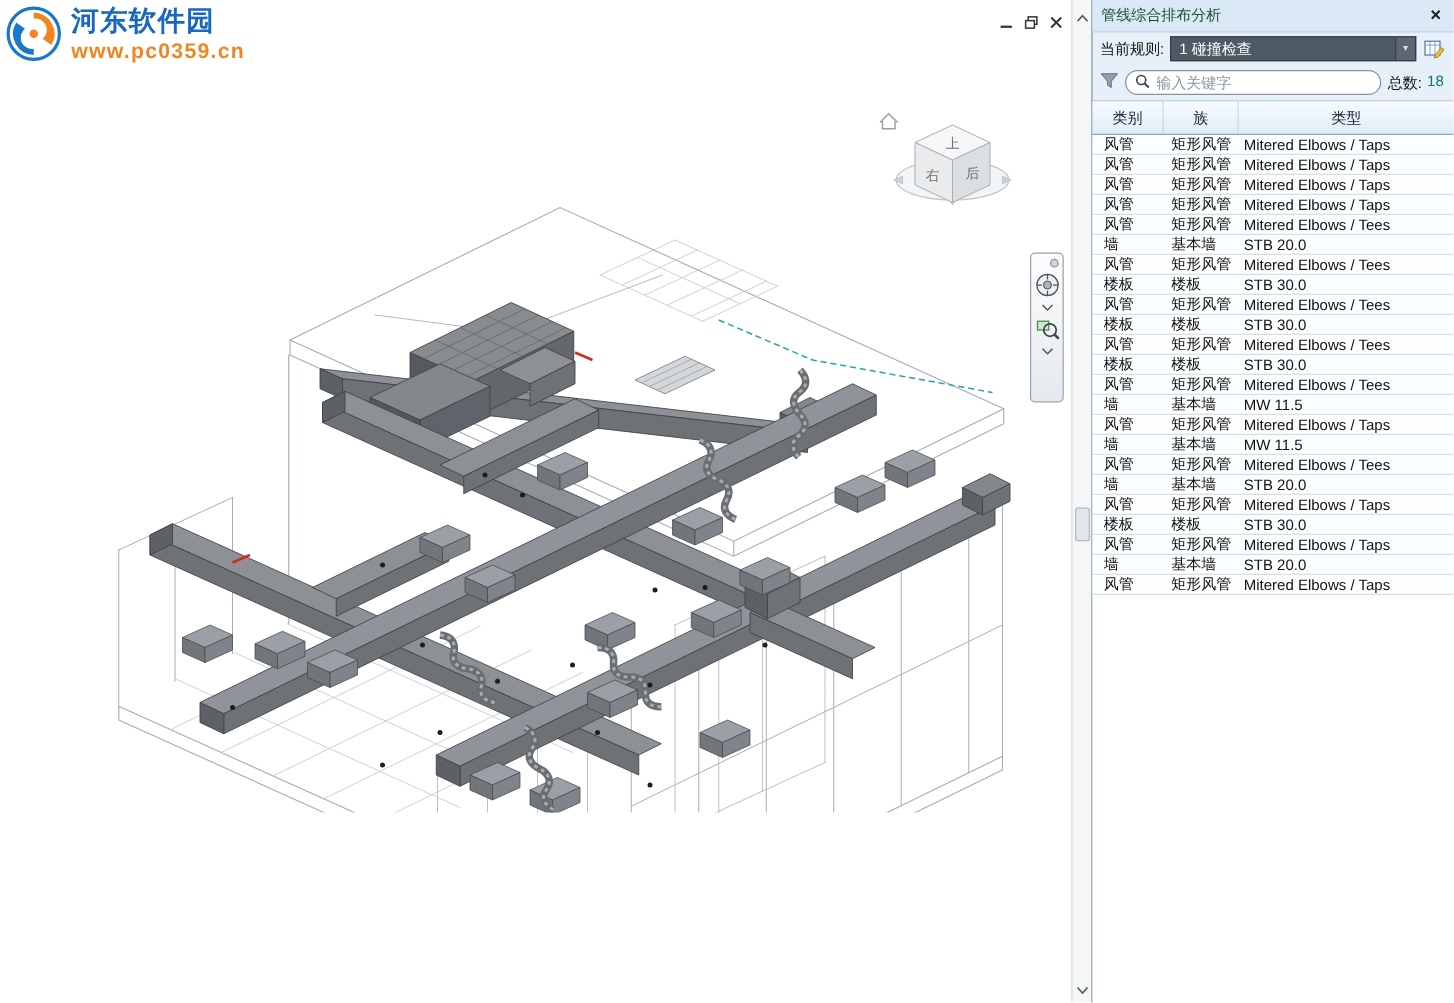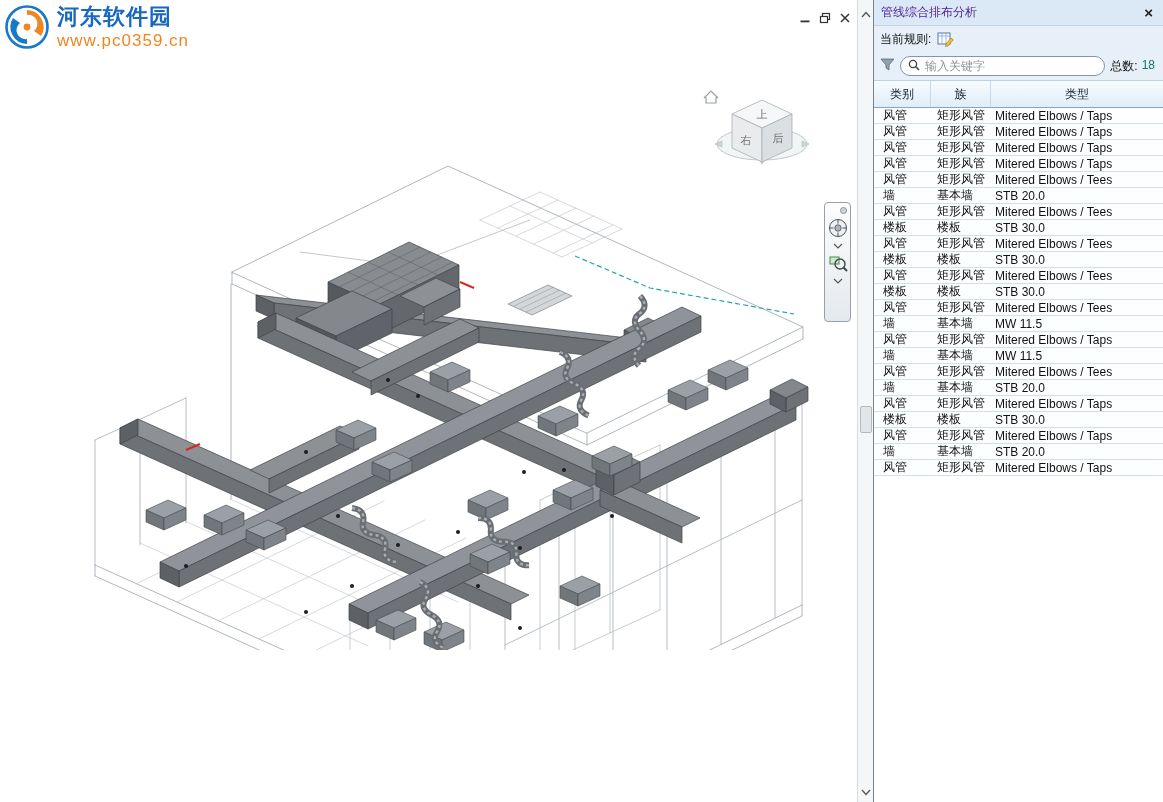--- a/index.html
+++ b/index.html
@@ -8,21 +8,21 @@
   #app{position:relative;width:1163px;height:802px;background:#fff}
 
   
   #viewport{position:absolute;left:0;top:0;width:857px;height:650px;background:#fff;overflow:hidden}
   #model-svg{position:absolute;left:0;top:0}
 
   
   #watermark{position:absolute;left:4px;top:4px;display:flex;gap:7px;align-items:flex-start;z-index:5}
   #wm-text .l1{font-size:22px;font-weight:bold;color:#1668c0;letter-spacing:1px;
      text-shadow:1px 1px 0 #fff,-1px -1px 0 #fff,1px -1px 0 #fff,-1px 1px 0 #fff;line-height:26px}
-  #wm-text .l2{font-size:17px;font-weight:normal;color:#ef8621;letter-spacing:1px;
+  #wm-text .l2{font-size:17px;font-weight:bold;color:#ef8621;letter-spacing:1px;
      text-shadow:1px 1px 0 #fff,-1px -1px 0 #fff;line-height:22px}
 
   
   #win-controls{position:absolute;left:798px;top:11px;display:flex;gap:6px;z-index:6}
   #win-controls .wbtn{width:14px;height:14px;display:flex;align-items:center;justify-content:center;cursor:default}
 
   
   #viewcube{position:absolute;left:700px;top:86px;z-index:4}
 
   
@@ -41,21 +41,21 @@
   #vscroll .arr.up{top:6px}
   #vscroll .arr.down{bottom:2px}
   #vscroll .thumb{position:absolute;left:2px;top:406px;width:12px;height:27px;background:#e2e6e9;
     border:1px solid #b3bac0;border-radius:2px}
 
   
   #panel{position:absolute;left:873px;top:0;width:290px;height:802px;background:#e7f0f9;
     border-left:1px solid #76828c;font-size:12px;color:#111}
   #panel-title{height:26px;display:flex;align-items:center;padding:0 7px;background:#dbe8f5;
     border-bottom:1px solid #c2d4e6}
-  #panel-title .t{flex:1;font-size:12px;color:#4c1d95}
+  #panel-title .t{flex:1;font-size:12px;color:#14532d}
   #panel-title .x{font-size:15px;font-weight:bold;color:#222;line-height:14px;padding:0 3px;cursor:default}
 
   #rule-row{height:26px;display:flex;align-items:center;padding:0 6px;gap:5px}
   #rule-row .lbl{white-space:nowrap}
   #rule-combo{flex:1;height:20px;background:#4e5a64;border:1px solid #333c44;color:#fff;
     display:flex;align-items:center;min-width:0}
   #rule-combo .val{flex:1;padding:0 6px;white-space:nowrap;overflow:hidden}
   #rule-combo .arrbox{width:16px;height:100%;background:#5c6772;border-left:1px solid #39424a;
     display:flex;align-items:center;justify-content:center;font-size:7px;color:#d6dce1}
   #rule-edit{width:19px;height:18px;display:flex;align-items:center;justify-content:center}
@@ -326,20 +326,24 @@
 
   <div id="panel">
 
     <div id="panel-title">
       <span class="t">管线综合排布分析</span>
       <span class="x">×</span>
     </div>
 
     <div id="rule-row">
       <span class="lbl">当前规则:</span>
+      <div id="rule-combo">
+        <span class="val">1 碰撞检查</span>
+        <span class="arrbox">▼</span>
+      </div>
       <span id="rule-edit">
         <svg width="17" height="16">
           <rect x="1" y="2" width="12" height="11" fill="#fff" stroke="#5577aa"></rect>
           <path d="M1,5 h12 M5,2 v11 M9,2 v11" stroke="#7ba3d0" stroke-width="0.8"></path>
           <path d="M9,13 l5,-6 2.2,1.8 -5,6 -2.7,0.6 z" fill="#f0c030" stroke="#a07818" stroke-width="0.7"></path>
         </svg>
       </span>
     </div>
 
     <div id="filter-row">

